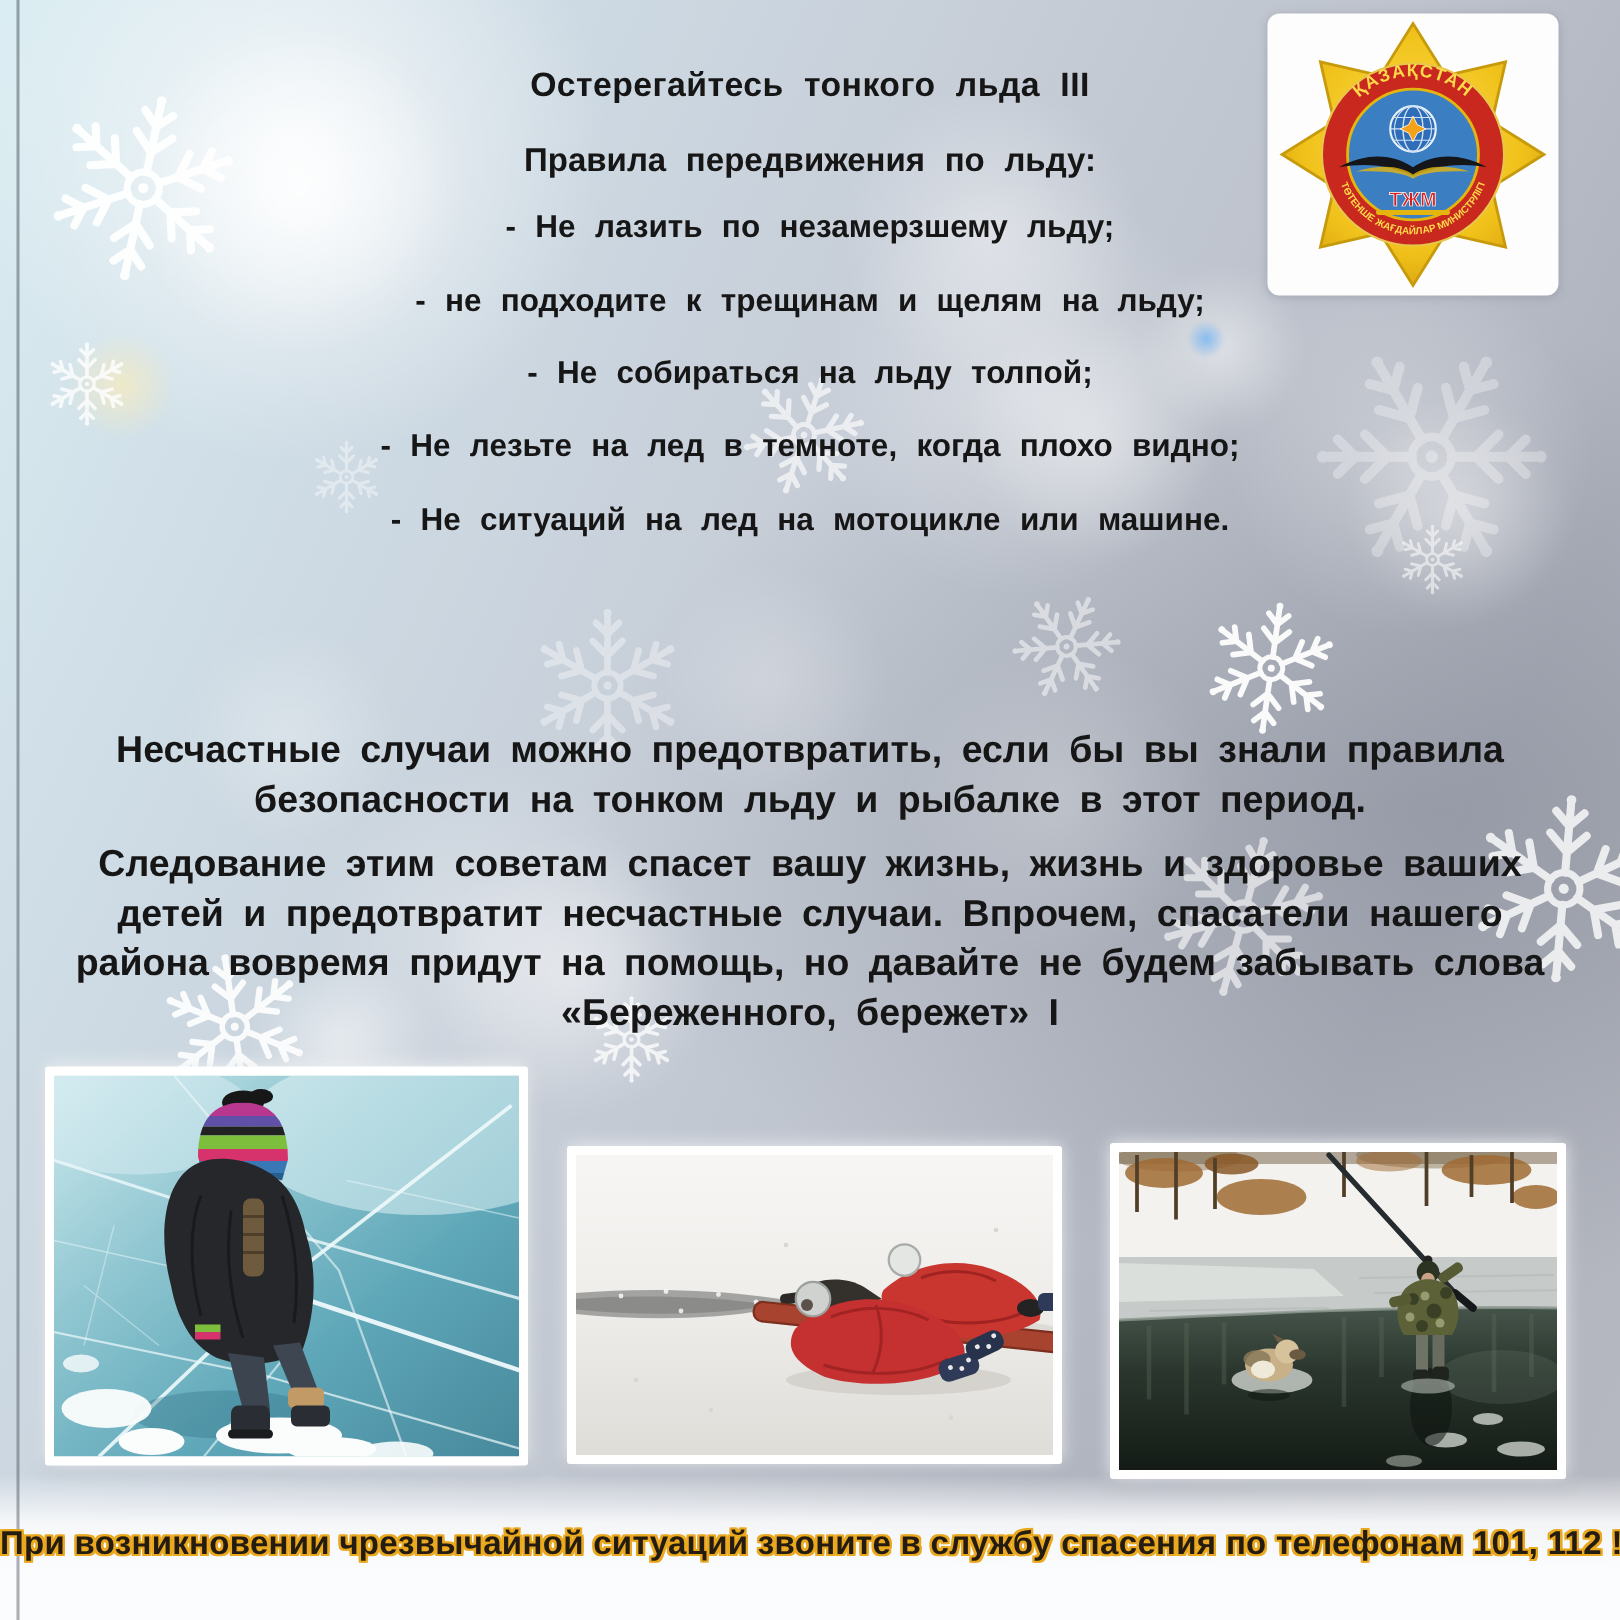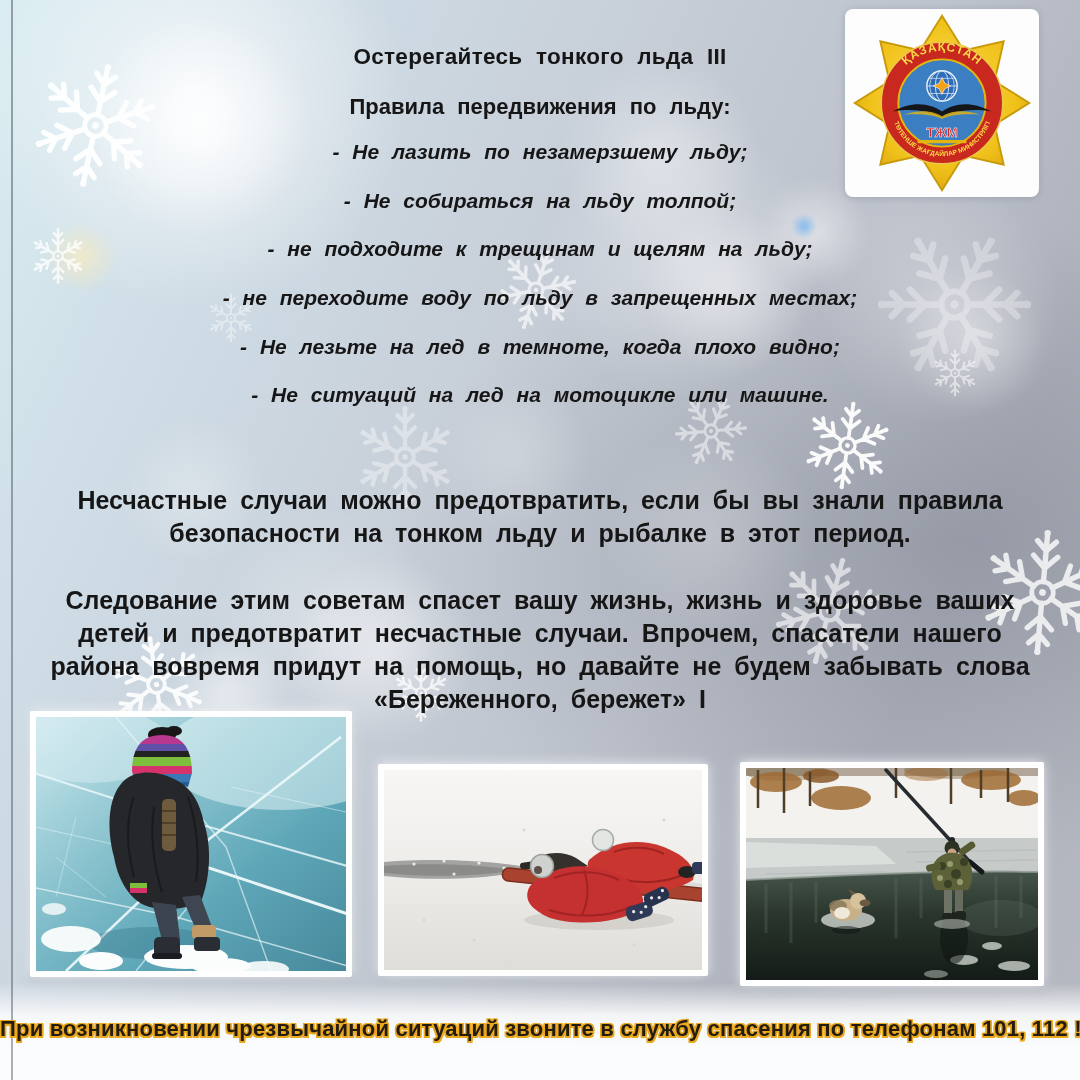--- a/index.html
+++ b/index.html
@@ -16,25 +16,25 @@
   }
   .bokeh{position:absolute;border-radius:50%;filter:blur(6px);pointer-events:none;}
   .edge-line{position:absolute;left:11px;top:0;bottom:0;width:2px;
     background:linear-gradient(to bottom, rgba(85,95,105,.55), rgba(70,80,90,.45));}
   .sf{position:absolute;pointer-events:none;}
   .txt{position:absolute;left:0;right:0;text-align:center;font-weight:bold;color:#161616;}
   .title{top:44px;font-size:22.5px;letter-spacing:.3px;word-spacing:7px;}
   .subtitle{top:94px;font-size:22px;word-spacing:7px;}
   .rules{position:absolute;top:141px;left:0;right:0;}
   .rule{text-align:center;font-weight:bold;color:#161616;font-size:21px;line-height:21px;
-    margin-bottom:27.7px;word-spacing:7px;font-style:italic;}
+    margin-bottom:27.7px;word-spacing:7px;}
   .para{position:absolute;text-align:center;font-weight:bold;color:#161616;font-size:25px;
     line-height:33px;word-spacing:6px;}
   .para1{top:484px;left:42px;right:42px;}
-  .para2{top:584px;left:36px;right:36px;}
+  .para2{top:560px;left:36px;right:36px;}
   .emblem{position:absolute;left:845px;top:9px;width:190px;height:184px;background:#fdfdfd;
     border-radius:8px;box-shadow:0 1px 6px rgba(120,128,140,.4);padding:2px;}
   .emblem svg{display:block;width:100%;height:100%;}
   .photo{position:absolute;background:#fff;padding:6px;border-radius:2px;
     box-shadow:0 0 12px rgba(255,255,255,.9), 0 3px 10px rgba(90,100,115,.35);}
   .photo svg{display:block;}
   .footer{position:absolute;top:1016px;left:0;right:0;text-align:center;white-space:nowrap;
     font-weight:bold;font-size:22px;color:#241c10;letter-spacing:.2px;
     text-shadow:-1.5px -1.5px 0 #e9a81e, 1.5px -1.5px 0 #e9a81e, -1.5px 1.5px 0 #e9a81e,
       1.5px 1.5px 0 #e9a81e, -1.5px 0 0 #e9a81e, 1.5px 0 0 #e9a81e, 0 -1.5px 0 #e9a81e, 0 1.5px 0 #e9a81e;}
@@ -129,23 +129,22 @@
   <svg class="sf" style="left:205px;top:292px;width:52px;height:52px;opacity:.4">
       <use href="#sf"></use>
     </svg>
 
   <div class="edge-line"></div>
 
   <div class="txt title">Остерегайтесь тонкого льда III</div>
   <div class="txt subtitle">Правила передвижения по льду:</div>
   <div class="rules">
     <div class="rule">- Не лазить по незамерзшему льду;</div>
+    <div class="rule">- не подходите к трещинам и щелям на льду;</div>
     <div class="rule">- Не собираться на льду толпой;</div>
-    <div class="rule">- не подходите к трещинам и щелям на льду;</div>
-    <div class="rule">- не переходите воду по льду в запрещенных местах;</div>
     <div class="rule">- Не лезьте на лед в темноте, когда плохо видно;</div>
     <div class="rule">- Не ситуаций на лед на мотоцикле или машине.</div>
   </div>
   <div class="para para1">Несчастные случаи можно предотвратить, если бы вы знали правила безопасности на тонком льду и рыбалке в этот период.</div>
   <div class="para para2">Следование этим советам спасет вашу жизнь, жизнь и здоровье ваших детей и предотвратит несчастные случаи. Впрочем, спасатели нашего района вовремя придут на помощь, но давайте не будем забывать слова «Береженного, бережет» I</div>
 
   <div class="emblem">
     <svg viewBox="0 0 200 194">
       <defs>
         <path id="arcTop" d="M 45,97 A 55,55 0 0 1 155,97" fill="none"></path>

